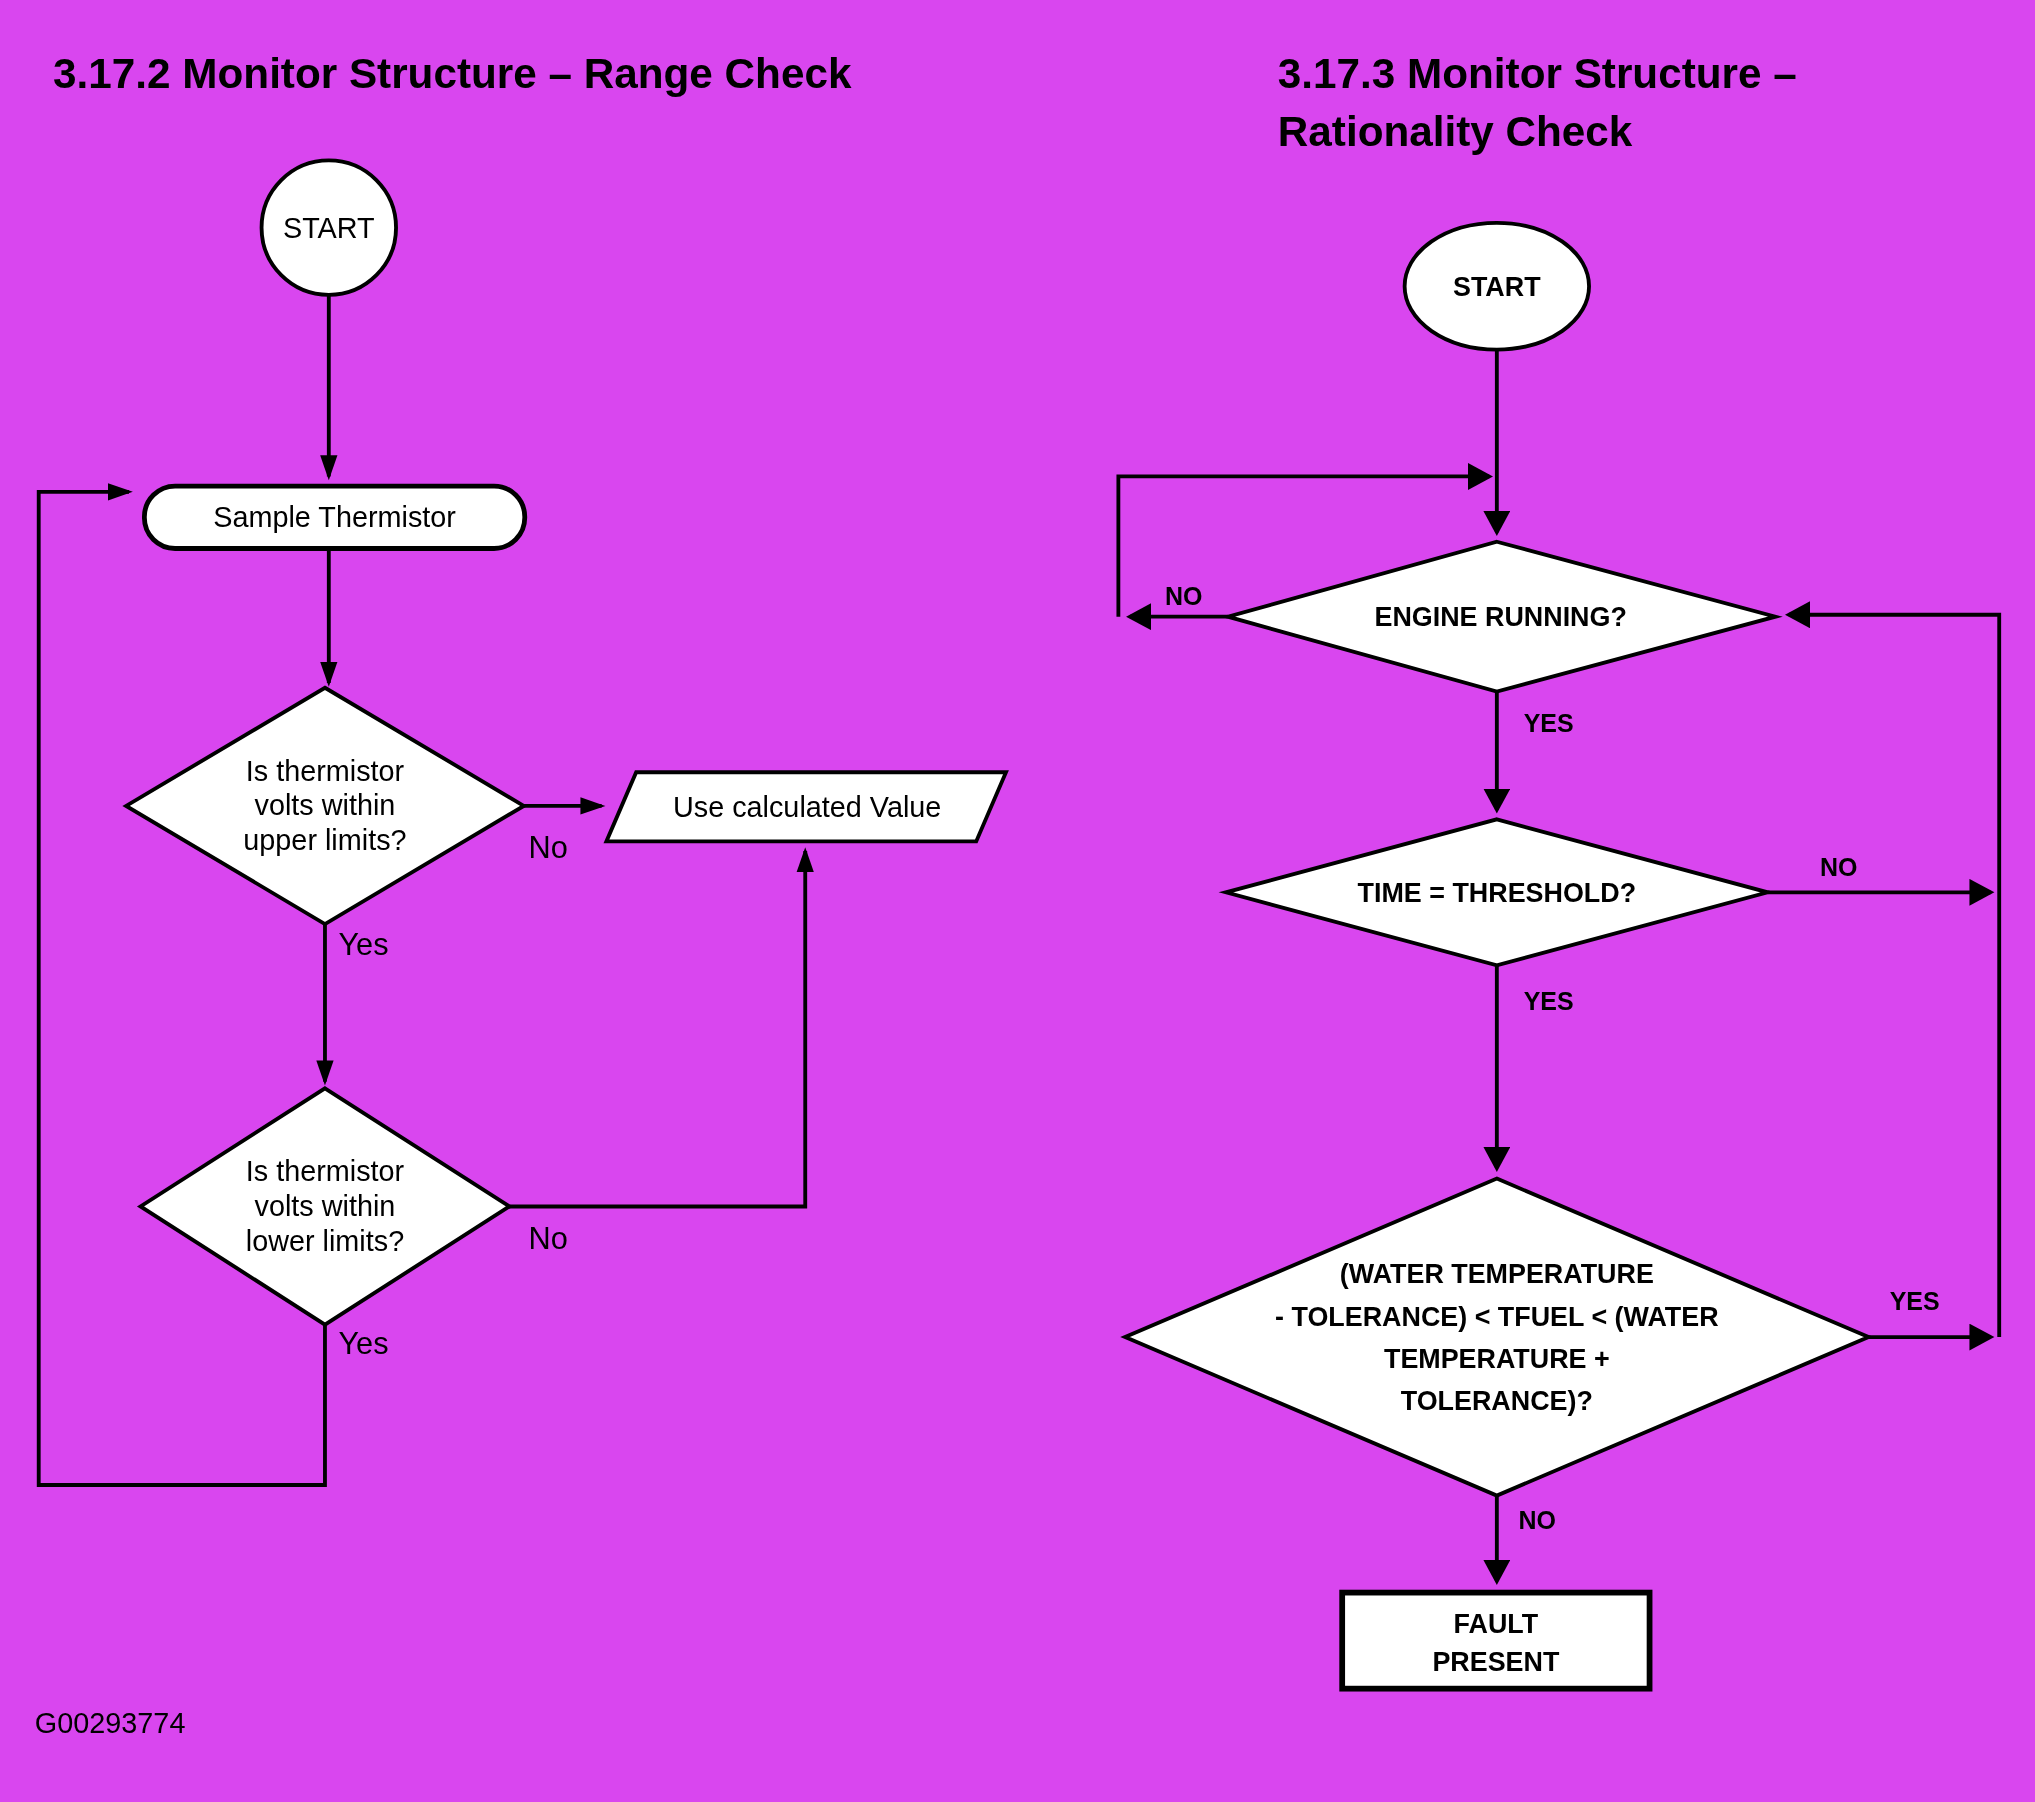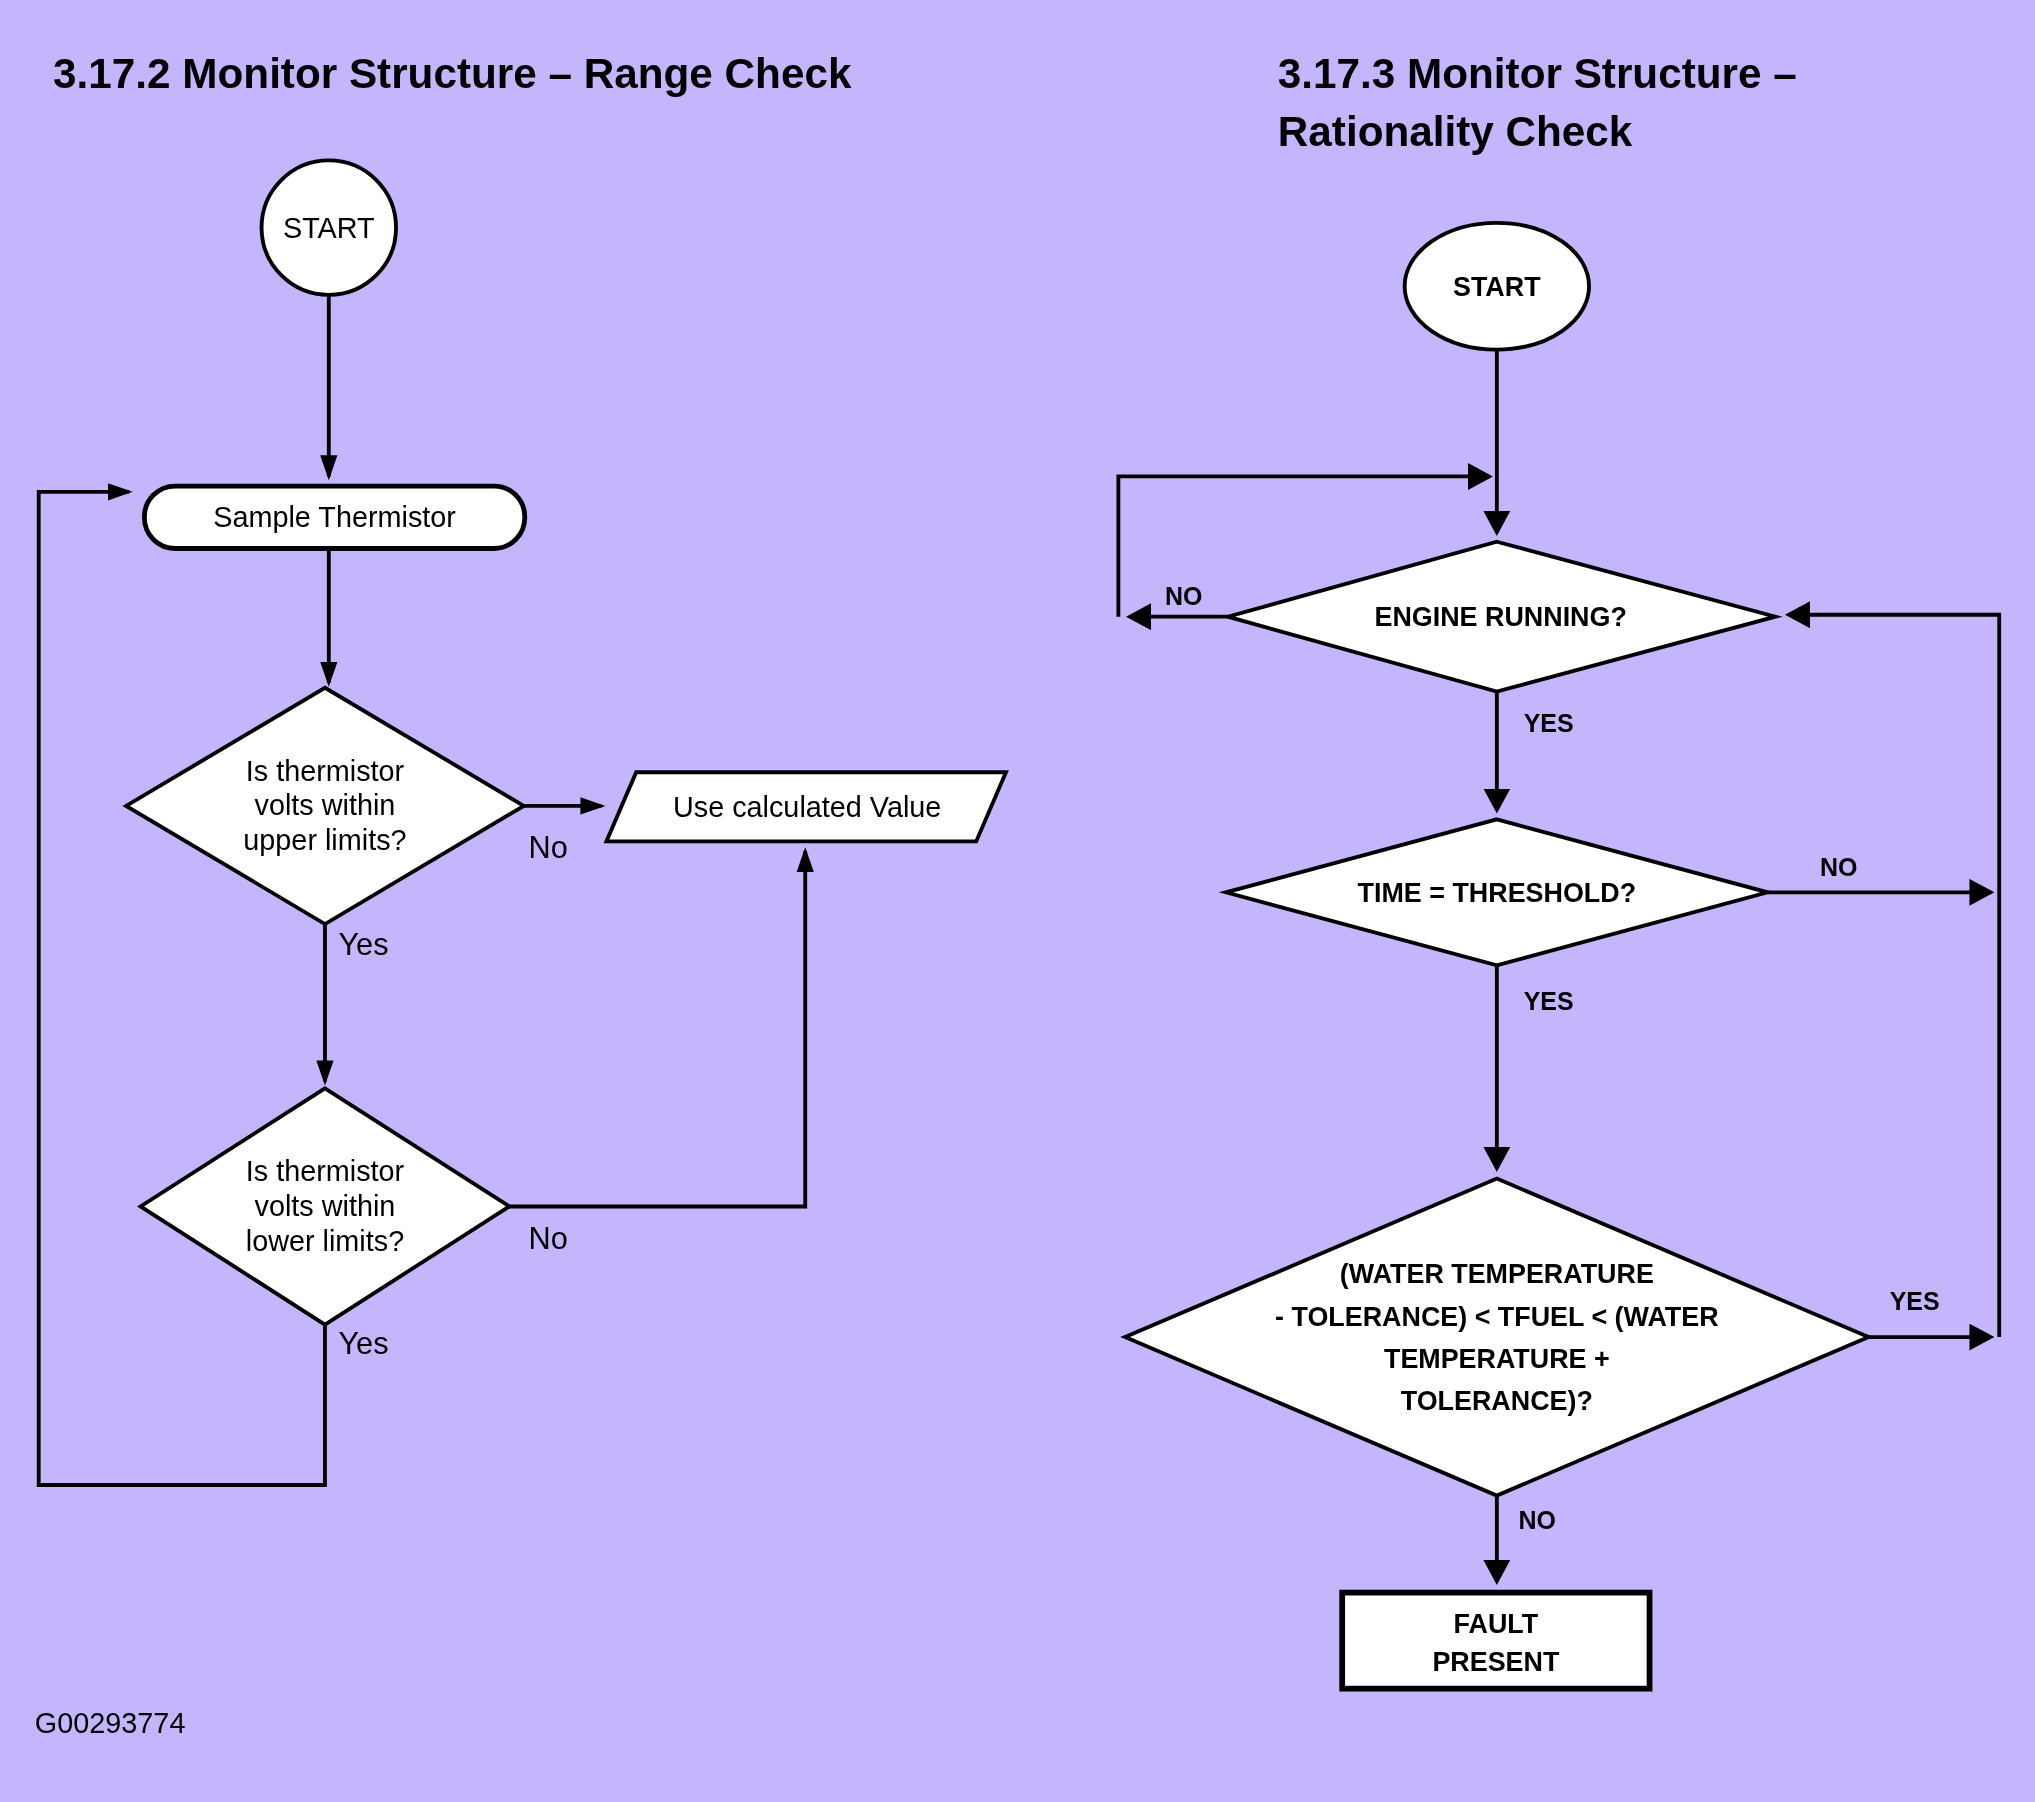--- a/index.html
+++ b/index.html
@@ -4,21 +4,21 @@
 <style>
   html, body {
     margin: 0;
     padding: 0;
     background: #ffffff;
   }
   .page {
     position: relative;
     width: 2036px;
     height: 1802px;
-    background: #c4b5fd;
+    background: #d946ef;
     font-family: "Liberation Sans", sans-serif;
   }
   svg { display: block; }
   .shape {
     fill: #ffffff;
     stroke: #000000;
     stroke-width: 4;
   }
   .shape-thick {
     fill: #ffffff;

